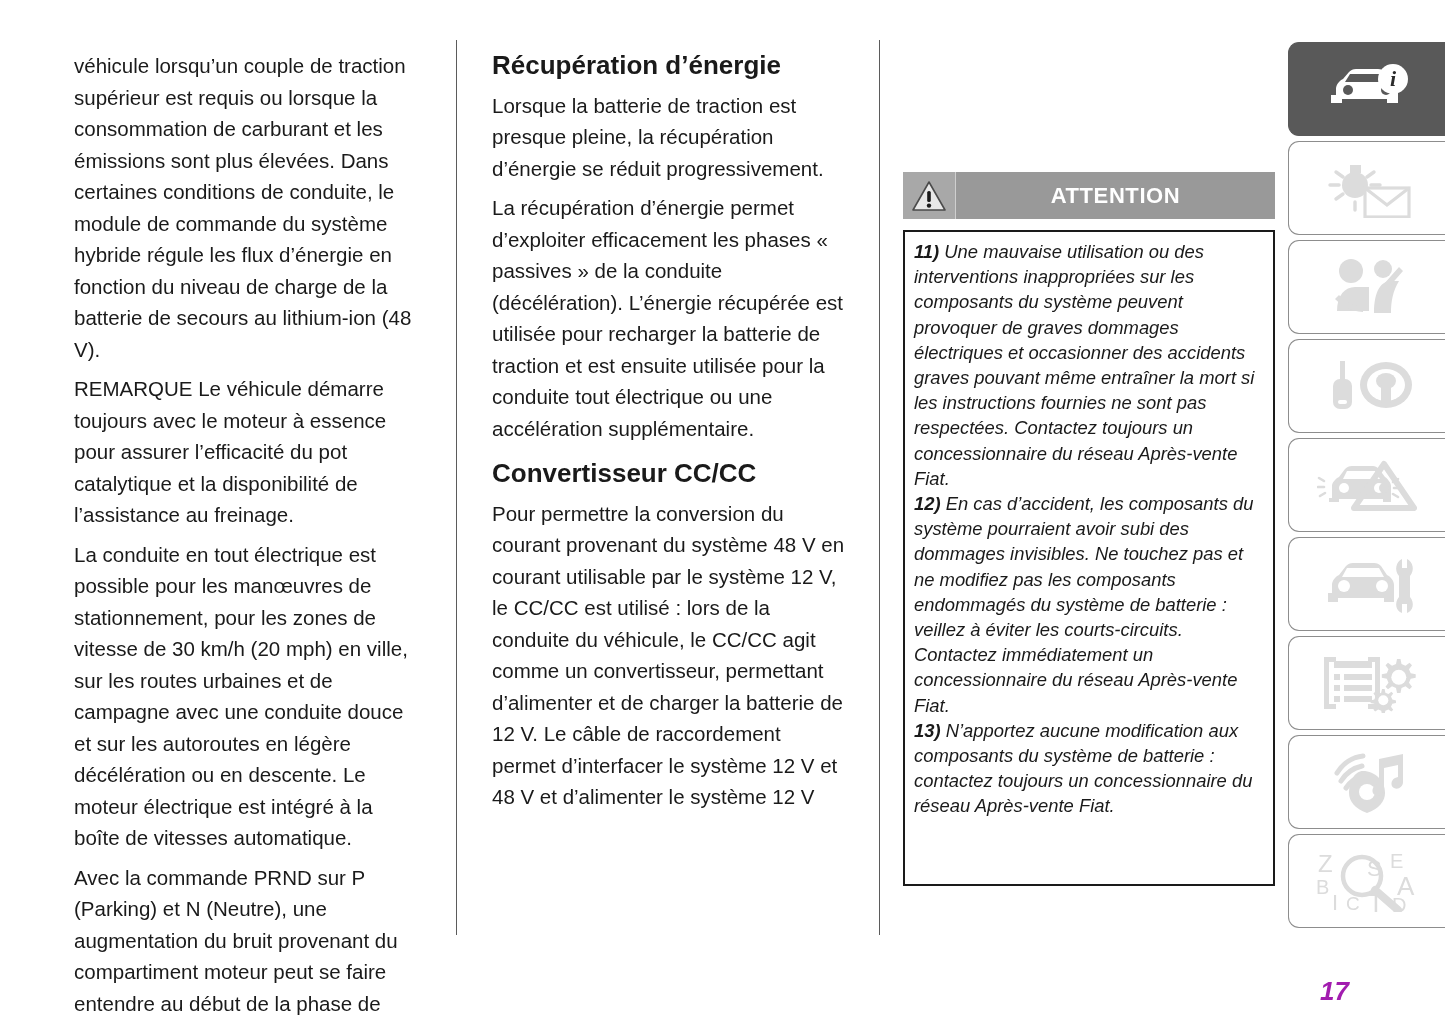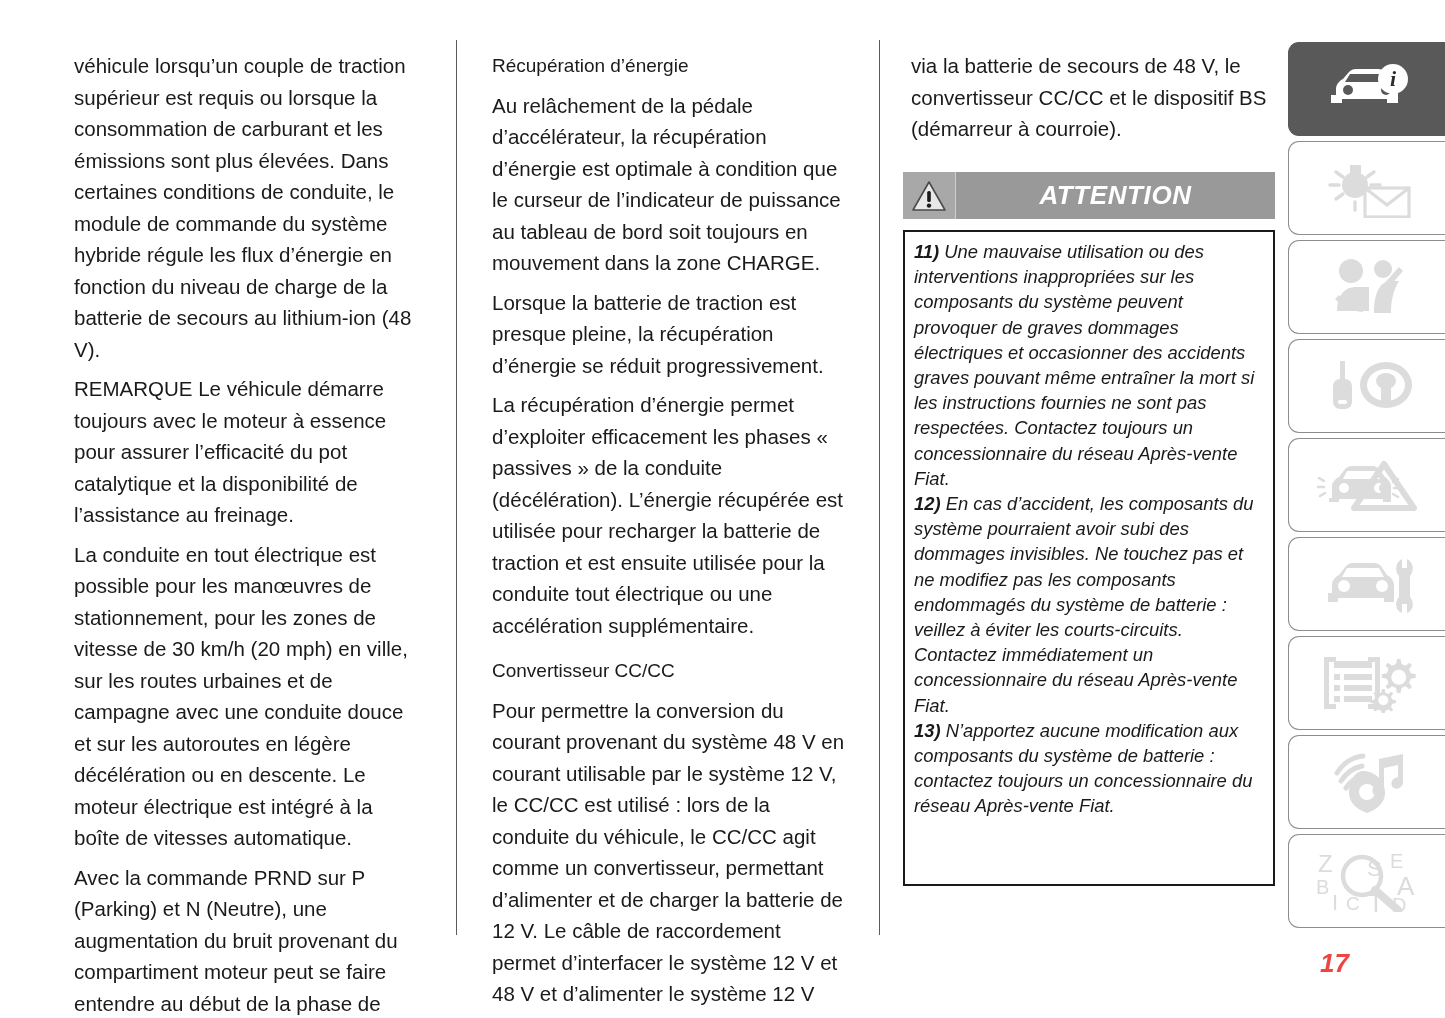--- a/index.html
+++ b/index.html
@@ -38,22 +38,22 @@
     position: absolute;
     top: 40px;
     width: 1px;
     height: 895px;
     background: #5b5b5b;
   }
   .div-1 { left: 456px; }
   .div-2 { left: 879px; }
 
   .h-sub {
-    font-weight: normal;
-    font-size: 19px;
+    font-weight: bold;
+    font-size: 26px;
     line-height: 31.5px;
     margin: 0 0 1px 0;
   }
 
   
   .warn-wrap {
     position: absolute;
     left: 903px;
     top: 172px;
     width: 372px;
@@ -72,22 +72,21 @@
     justify-content: center;
     border-right: 1px solid #cfcfcf;
   }
   .warn-title {
     flex: 1;
     display: flex;
     align-items: center;
     justify-content: center;
     color: #ffffff;
     font-weight: bold;
-    font-style: italic;
-    font-size: 26px;
+    font-size: 22px;
     letter-spacing: 0.6px;
   }
   .warn-body {
     margin-top: 11px;
     border: 2px solid #1a1a1a;
     padding: 7px 9px 17px 9px;
     font-style: italic;
     font-size: 18.4px;
     line-height: 25.2px;
     background: #fff;
@@ -125,55 +124,51 @@
   .tab.active {
     background: #595959;
     border-color: #595959;
   }
   .tab svg { display: block; }
 
   
   .page-number {
     position: absolute;
     right: 96px;
-    bottom: 39px;
+    bottom: 11px;
     font-size: 26px;
     font-weight: bold;
     font-style: italic;
-    color: #ef4444;
+    color: #a21caf;
   }
 </style>
 </head>
 <body>
 
 <div class="page">
 
   <div class="col col-1">
     <p>véhicule lorsqu’un couple de traction supérieur est requis ou lorsque la consommation de carburant et les émissions sont plus élevées. Dans certaines conditions de conduite, le module de commande du système hybride régule les flux d’énergie en fonction du niveau de charge de la batterie de secours au lithium-ion (48 V).</p>
     <p>REMARQUE Le véhicule démarre toujours avec le moteur à essence pour assurer l’efficacité du pot catalytique et la disponibilité de l’assistance au freinage.</p>
     <p>La conduite en tout électrique est possible pour les manœuvres de stationnement, pour les zones de vitesse de 30 km/h (20 mph) en ville, sur les routes urbaines et de campagne avec une conduite douce et sur les autoroutes en légère décélération ou en descente. Le moteur électrique est intégré à la boîte de vitesses automatique.</p>
     <p>Avec la commande PRND sur P (Parking) et N (Neutre), une augmentation du bruit provenant du compartiment moteur peut se faire entendre au début de la phase de charge de la batterie de secours (48 V) : c’est normal et non une anomalie.</p>
   </div>
 
   <div class="col-divider div-1"></div>
 
   <div class="col col-2">
     <p class="h-sub">Récupération d’énergie</p>
-    <p>Au relâchement de la pédale d’accélérateur, la récupération d’énergie est optimale à condition que le curseur de l’indicateur de puissance au tableau de bord soit toujours en mouvement dans la zone CHARGE.</p>
     <p>Lorsque la batterie de traction est presque pleine, la récupération d’énergie se réduit progressivement.</p>
     <p>La récupération d’énergie permet d’exploiter efficacement les phases « passives » de la conduite (décélération). L’énergie récupérée est utilisée pour recharger la batterie de traction et est ensuite utilisée pour la conduite tout électrique ou une accélération supplémentaire.</p>
     <p class="h-sub" style="margin-top:14px;">Convertisseur CC/CC</p>
     <p>Pour permettre la conversion du courant provenant du système 48 V en courant utilisable par le système 12 V, le CC/CC est utilisé : lors de la conduite du véhicule, le CC/CC agit comme un convertisseur, permettant d’alimenter et de charger la batterie de 12 V. Le câble de raccordement permet d’interfacer le système 12 V et 48 V et d’alimenter le système 12 V</p>
   </div>
 
   <div class="col-divider div-2"></div>
 
-  <div class="col col-3">
-    <p>via la batterie de secours de 48 V, le convertisseur CC/CC et le dispositif BS (démarreur à courroie).</p>
-  </div>
 
   <div class="warn-wrap">
     <div class="warn-header">
       <div class="warn-icon-cell">
         <svg width="34" height="32" viewBox="0 0 34 32" aria-hidden="true">
           <polygon points="17,2 33,30 1,30" fill="#e8e8e8" stroke="#4a4a4a" stroke-width="1.6" stroke-linejoin="round"></polygon>
           <rect x="15.2" y="11" width="3.6" height="11" rx="1.6" fill="#1a1a1a"></rect>
           <circle cx="17" cy="25.6" r="2.2" fill="#1a1a1a"></circle>
         </svg>
       </div>

